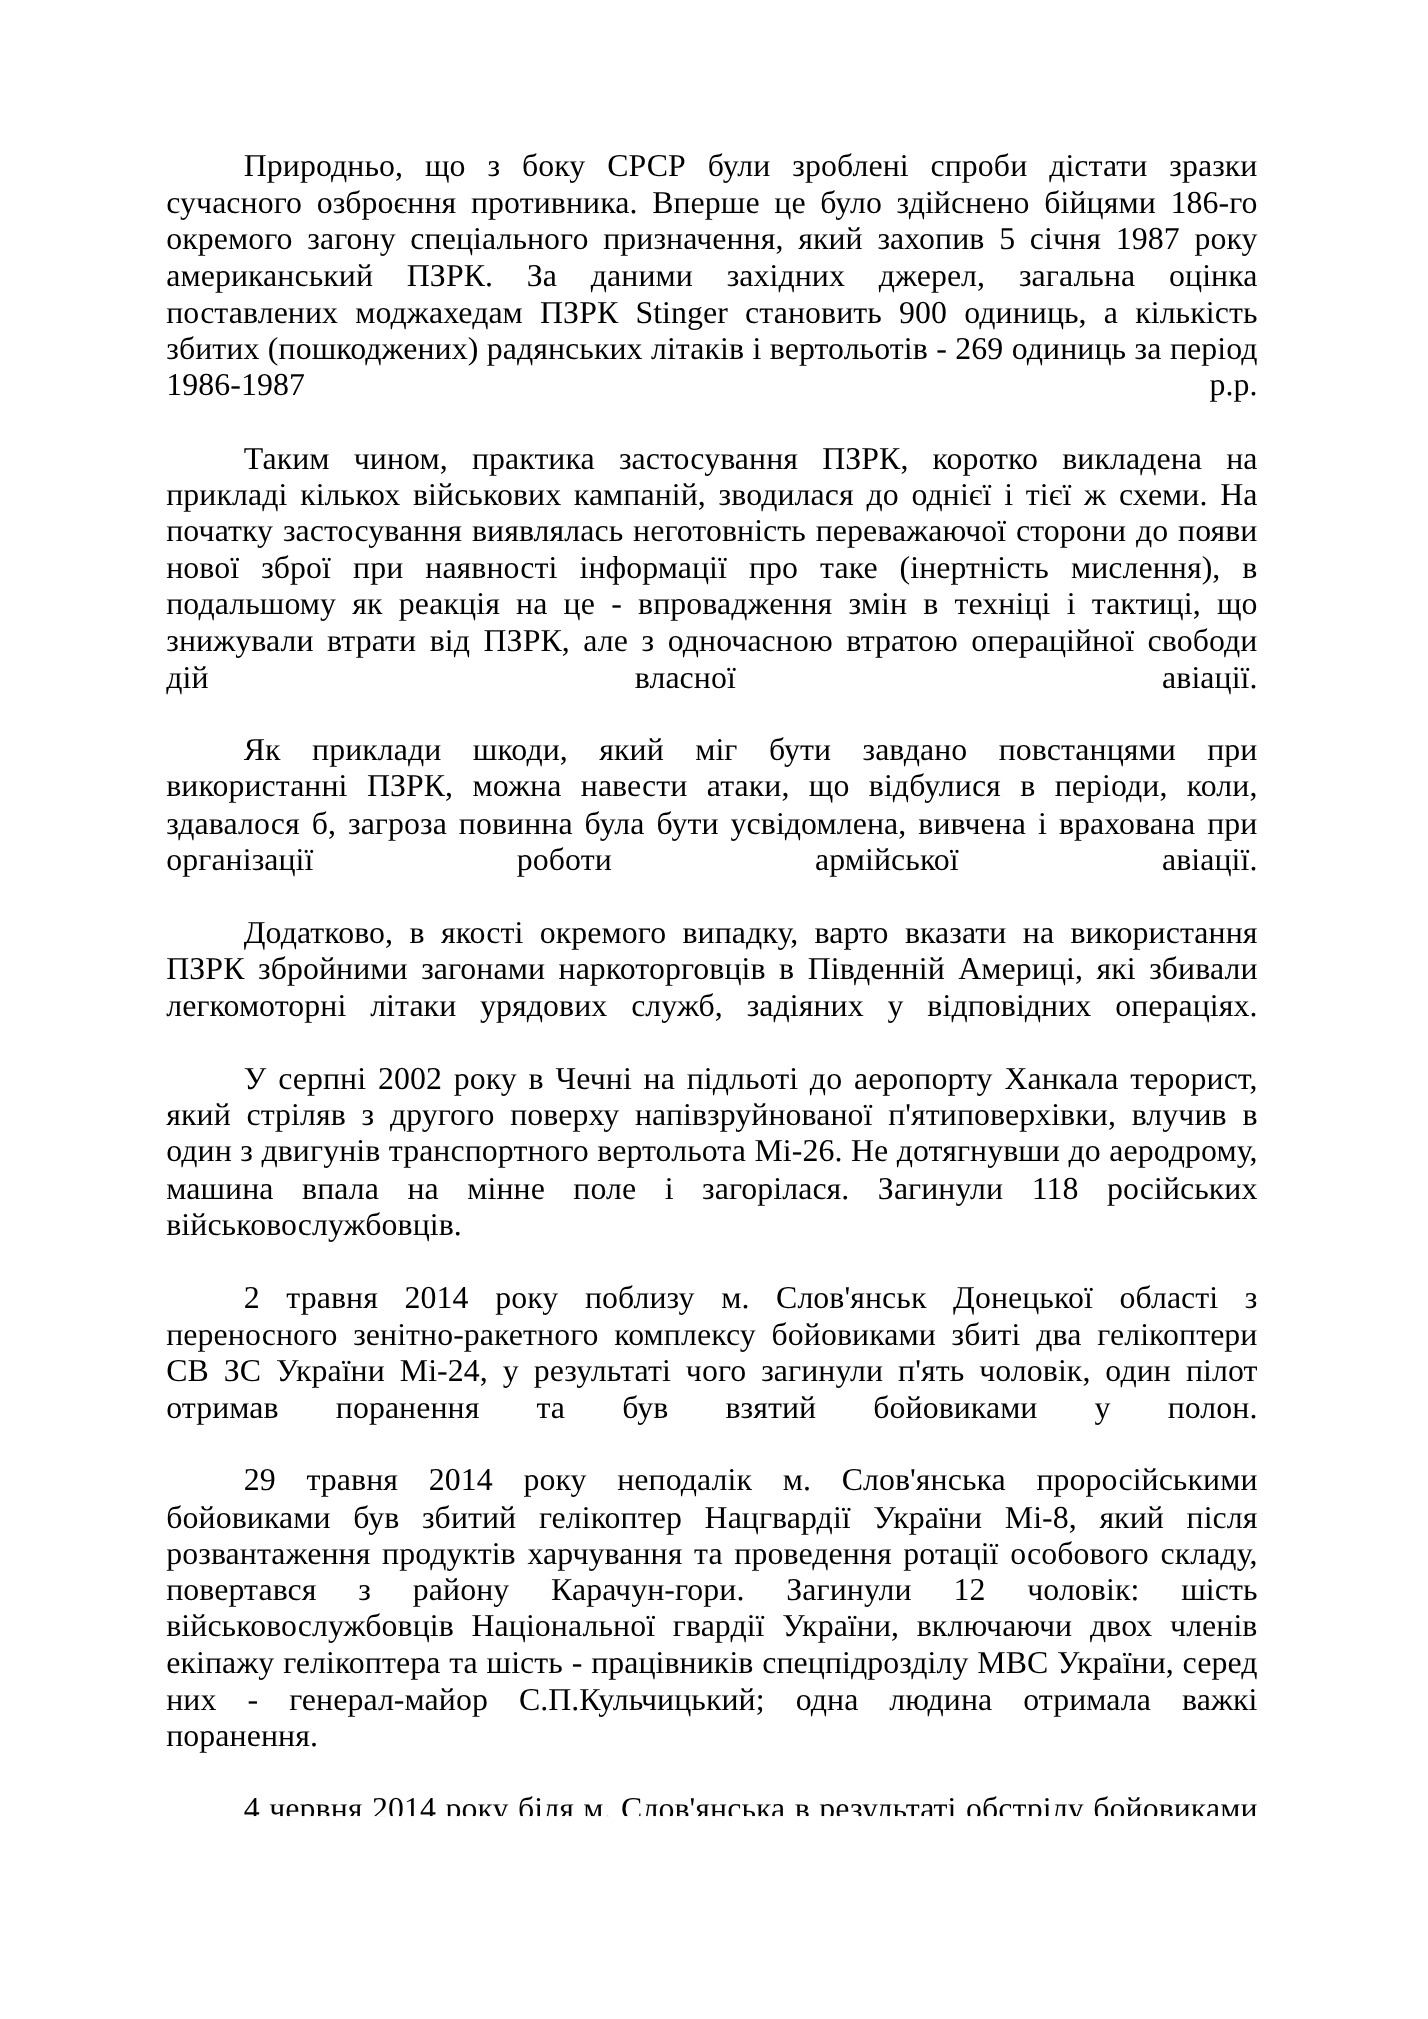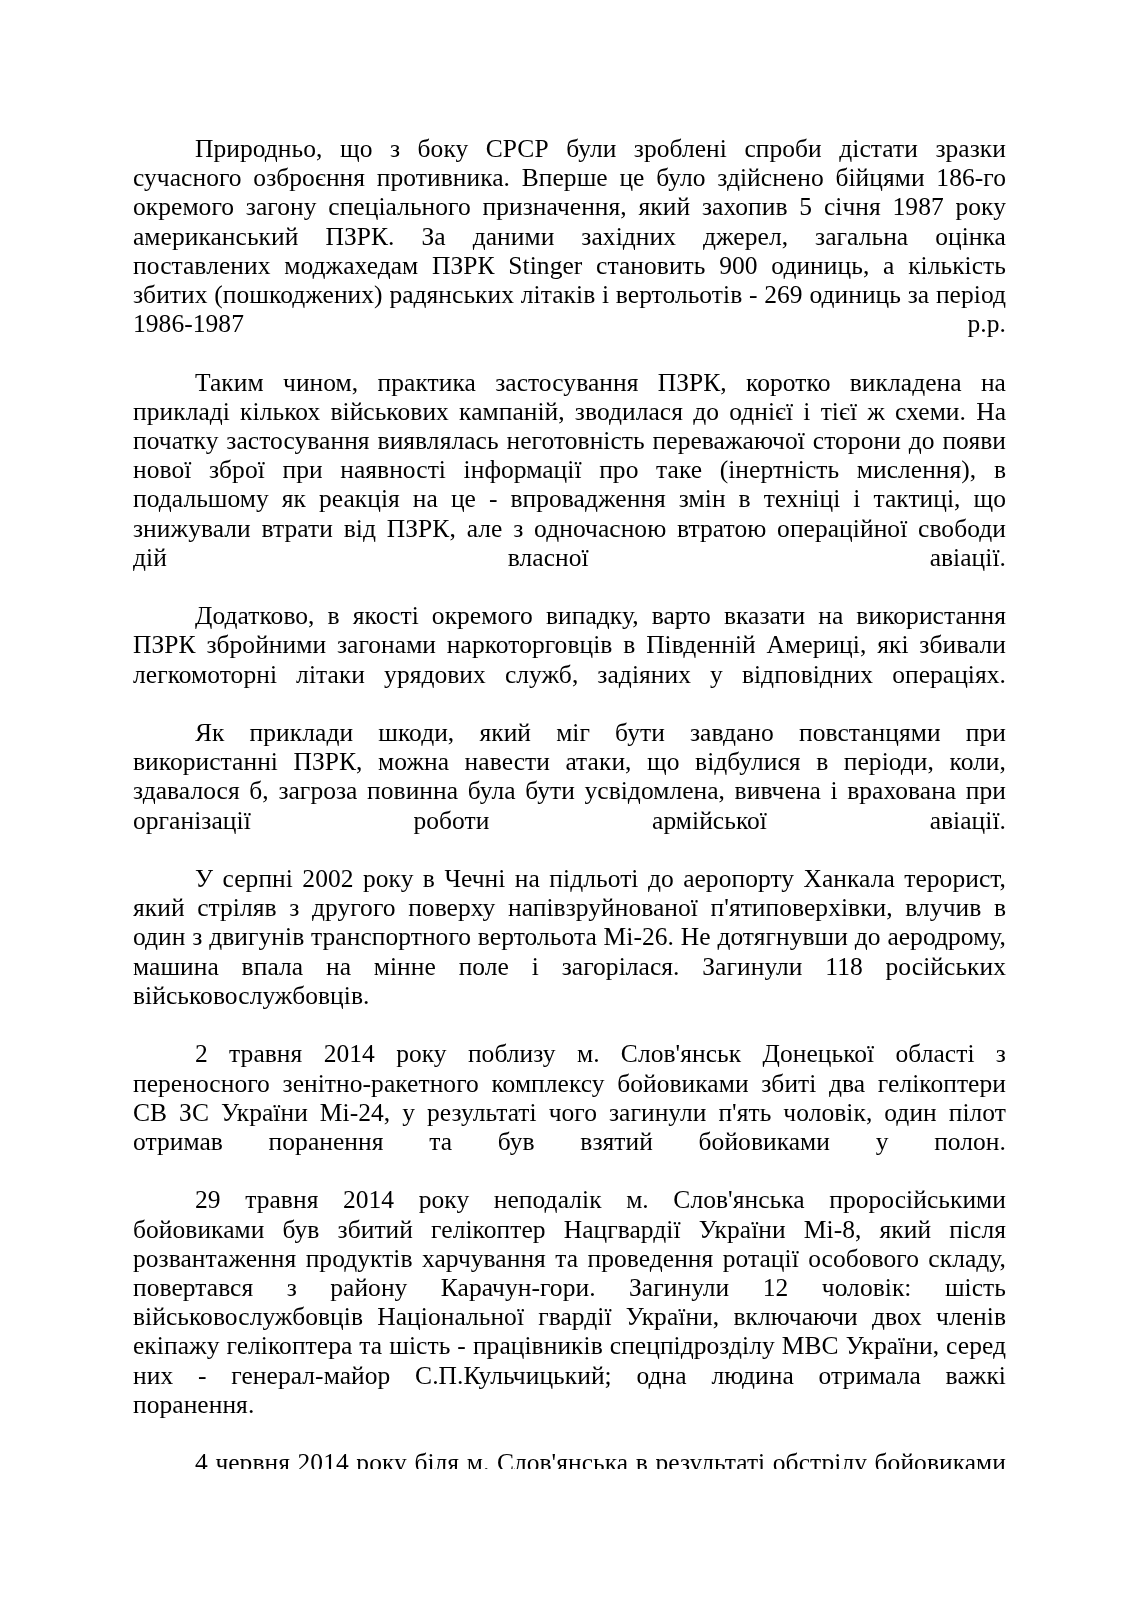--- a/index.html
+++ b/index.html
@@ -9,21 +9,21 @@
     background: #ffffff;
   }
   body {
     font-family: "Liberation Serif", "DejaVu Serif", serif;
     color: #000000;
   }
   .page {
     position: relative;
     width: 1142px;
     height: 1453px;
-    margin: 16px auto;
+    margin: 0 auto;
     background: #ffffff;
     box-sizing: border-box;
     overflow: hidden;
   }
   .content {
     position: absolute;
     left: 133px;
     top: 118px;
     width: 873px;
   }
@@ -61,23 +61,23 @@
 <body>
 
 <div class="page">
 
   <div class="content">
 
     <p class="para">Природньо, що з боку СРСР були зроблені спроби дістати зразки сучасного озброєння противника. Вперше це було здійснено бійцями 186-го окремого загону спеціального призначення, який захопив 5 січня 1987 року американський ПЗРК. За даними західних джерел, загальна оцінка поставлених моджахедам ПЗРК Stinger становить 900 одиниць, а кількість збитих (пошкоджених) радянських літаків і вертольотів - 269 одиниць за період 1986-1987 р.р.</p>
 
     <p class="para">Таким чином, практика застосування ПЗРК, коротко викладена на прикладі кількох військових кампаній, зводилася до однієї і тієї ж схеми. На початку застосування виявлялась неготовність переважаючої сторони до появи нової зброї при наявності інформації про таке (інертність мислення), в подальшому як реакція на це - впровадження змін в техніці і тактиці, що знижували втрати від ПЗРК, але з одночасною втратою операційної свободи дій власної авіації.</p>
 
+    <p class="para">Як приклади шкоди, який міг бути завдано повстанцями при використанні ПЗРК, можна навести атаки, що відбулися в періоди, коли, здавалося б, загроза повинна була бути усвідомлена, вивчена і врахована при організації роботи армійської авіації.</p>
+
     <p class="para">Додатково, в якості окремого випадку, варто вказати на використання ПЗРК збройними загонами наркоторговців в Південній Америці, які збивали легкомоторні літаки урядових служб, задіяних у відповідних операціях.</p>
-
-    <p class="para">Як приклади шкоди, який міг бути завдано повстанцями при використанні ПЗРК, можна навести атаки, що відбулися в періоди, коли, здавалося б, загроза повинна була бути усвідомлена, вивчена і врахована при організації роботи армійської авіації.</p>
 
     <p class="para">У серпні 2002 року в Чечні на підльоті до аеропорту Ханкала терорист, який стріляв з другого поверху напівзруйнованої п'ятиповерхівки, влучив в один з двигунів транспортного вертольота Мі-26. Не дотягнувши до аеродрому, машина впала на мінне поле і загорілася. Загинули 118 російських військовослужбовців.</p>
 
 
     <p class="para">2 травня 2014 року поблизу м. Слов'янськ Донецької області з переносного зенітно-ракетного комплексу бойовиками збиті два гелікоптери СВ ЗС України Мі-24, у результаті чого загинули п'ять чоловік, один пілот отримав поранення та був взятий бойовиками у полон.</p>
 
     <p class="para">29 травня 2014 року неподалік м. Слов'янська проросійськими бойовиками був збитий гелікоптер Нацгвардії України Мі-8, який після розвантаження продуктів харчування та проведення ротації особового складу, повертався з району Карачун-гори. Загинули 12 чоловік: шість військовослужбовців Національної гвардії України, включаючи двох членів екіпажу гелікоптера та шість - працівників спецпідрозділу МВС України, серед них - генерал-майор С.П.Кульчицький; одна людина отримала важкі поранення.</p>
 
     <p class="para">4 червня 2014 року біля м. Слов'янська в результаті обстрілу бойовиками з ПЗРК був підбитий гелікоптер СВ ЗС України Мі-24. Пошкоджений гелікоптер зумів приземлитися, екіпаж встиг покинути</p>
 

